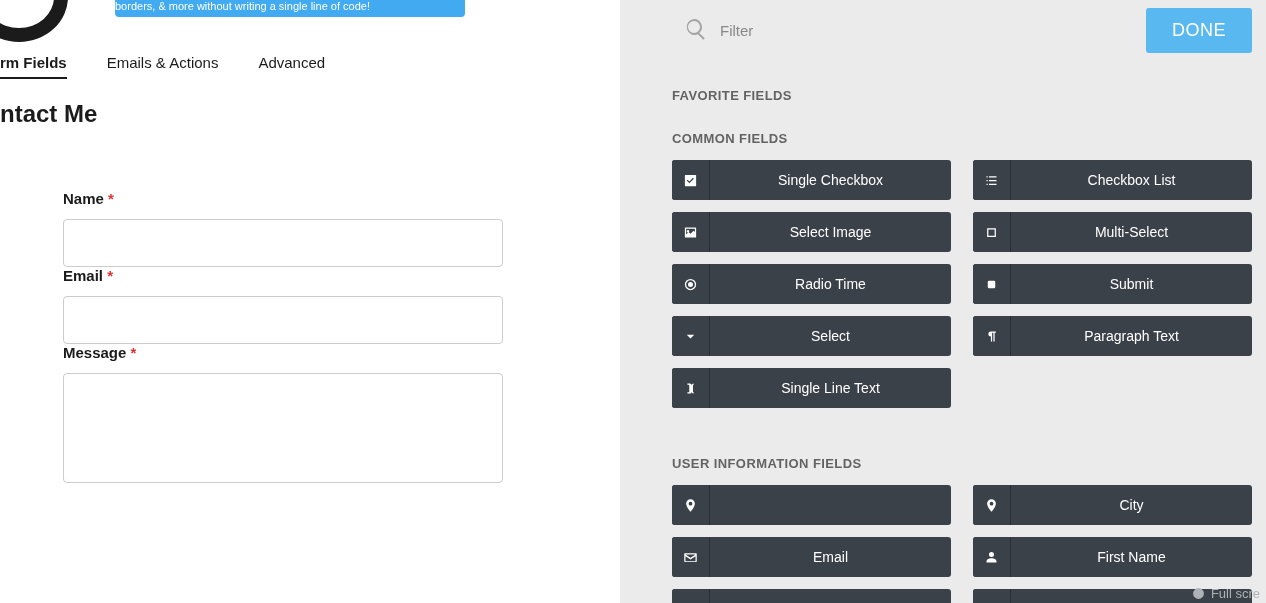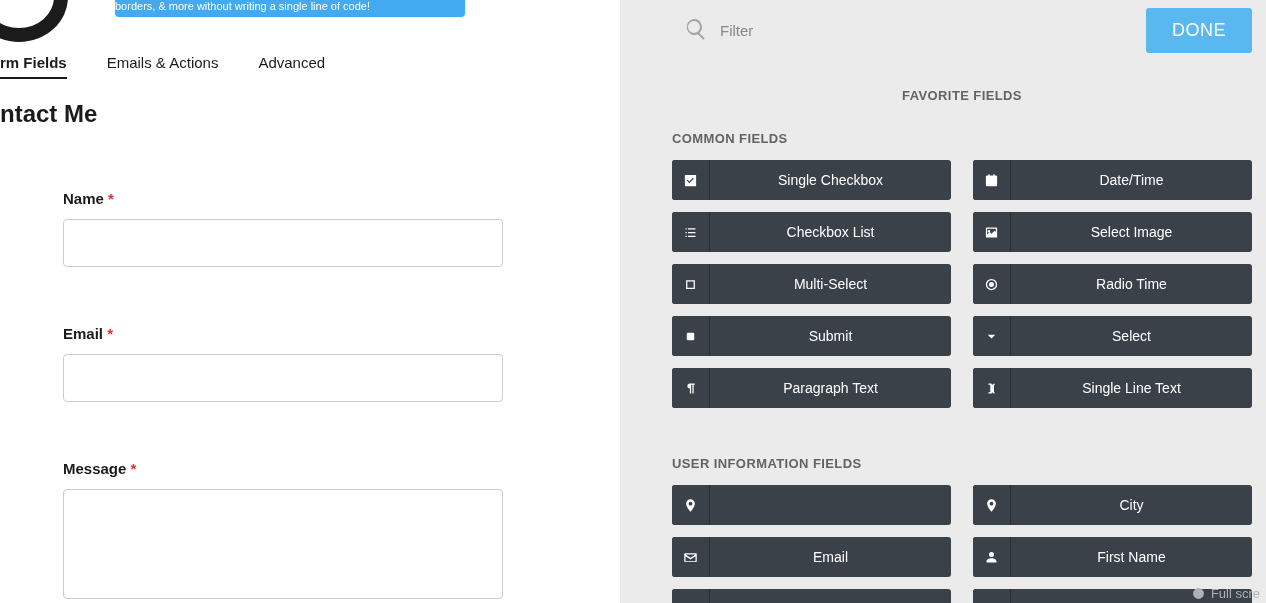--- a/index.html
+++ b/index.html
@@ -20,21 +20,21 @@
     background: transparent;
   }
 
   .tabs { position: absolute; top: 54px; left: 0; display: flex; gap: 40px; font-size: 15px; color: #1b1b1b; padding-left: 0; }
   .tab { padding-bottom: 6px; cursor: pointer; }
   .tab.active { font-weight: 600; border-bottom: 2px solid #1b1b1b; }
 
   .form-title { position: absolute; top: 100px; left: 0; font-size: 24px; font-weight: 700; color: #1b1b1b; }
 
   .form-body { position: absolute; top: 190px; left: 63px; width: 440px; }
-  .field { margin-bottom: 58px; }
+  .field { }
   .field label { display: block; font-weight: 700; font-size: 15px; color: #1b1b1b; margin-bottom: 12px; }
   .req { color: #d33; }
   .field input, .field textarea {
     width: 100%; border: 1px solid #ccc; border-radius: 4px; background: #fff;
     font-size: 15px; padding: 14px 12px;
   }
   .field input { height: 48px; }
   .field textarea { height: 110px; resize: none; }
 
   
@@ -75,21 +75,21 @@
   .sec-fav { margin-top: 18px; margin-left: 0; }
 
   .right-root { position: relative; width: 100%; height: 100%; padding-left: 12px; }
   .right-root .rp-top { padding-left: 58px; }
   .right-root .body { position: absolute; top: 72px; left: 12px; right: 14px; bottom: 0; }
   .right-root .body .section-label { margin-left: 0; }
   .right-root .body .field-grid { margin-left: 0; }
 
   .right-root .body .section-label { color: #636363; }
 
-  .right-root .body .sec-fav { margin-top: 14px; text-align: center; }
+  .right-root .body .sec-fav { margin-top: 14px; }
 
   .right-root .rp-top { margin-left: -12px; }
 
   .right-root .body .section-label { margin-left: 0; }
 
   .right-root .body { left: 0; padding-left: 0; }
   .right-root { padding-left: 0; }
   .right-root .rp-top { padding-left: 68px; margin-left: 0; padding-right: 14px; }
   .right-root .body { left: 0; right: 14px; padding-left: 0; }
   .right-root .body .section-label,
@@ -255,28 +255,20 @@
                 <span class="icon-slot">
                   <svg>
                     <use href="#i-checkbox-checked"></use>
                   </svg>
                 </span>
                 <span class="label-slot">Single Checkbox</span>
               </div>
               <div class="field-card">
                 <span class="icon-slot">
                   <svg>
-                    <use href="#i-calendar"></use>
-                  </svg>
-                </span>
-                <span class="label-slot">Date/Time</span>
-              </div>
-              <div class="field-card">
-                <span class="icon-slot">
-                  <svg>
                     <use href="#i-list"></use>
                   </svg>
                 </span>
                 <span class="label-slot">Checkbox List</span>
               </div>
               <div class="field-card">
                 <span class="icon-slot">
                   <svg>
                     <use href="#i-image"></use>
                   </svg>

